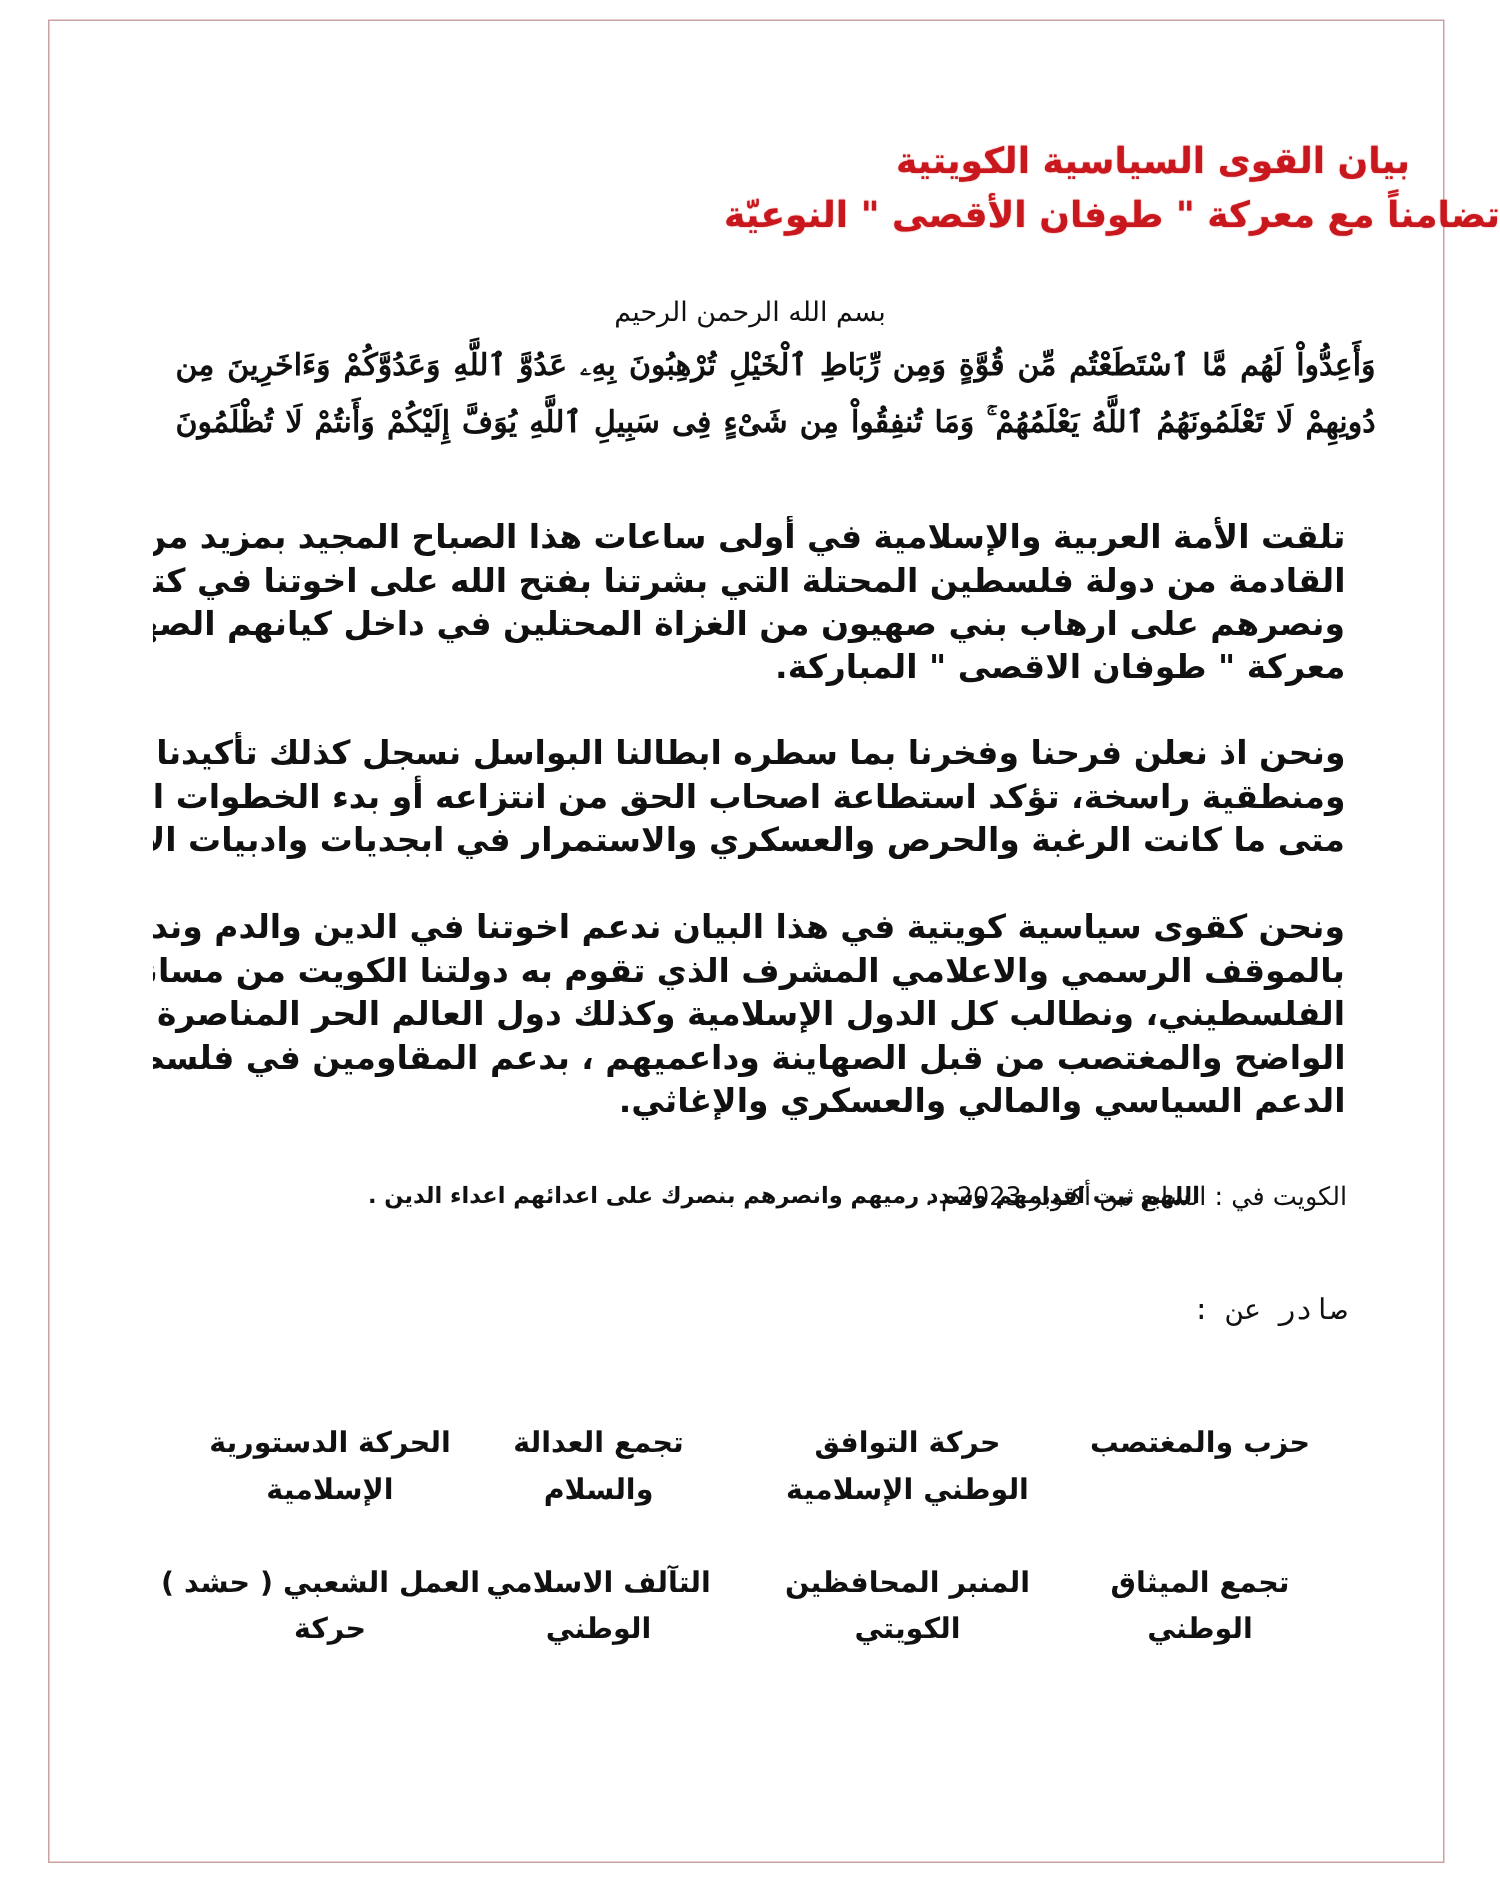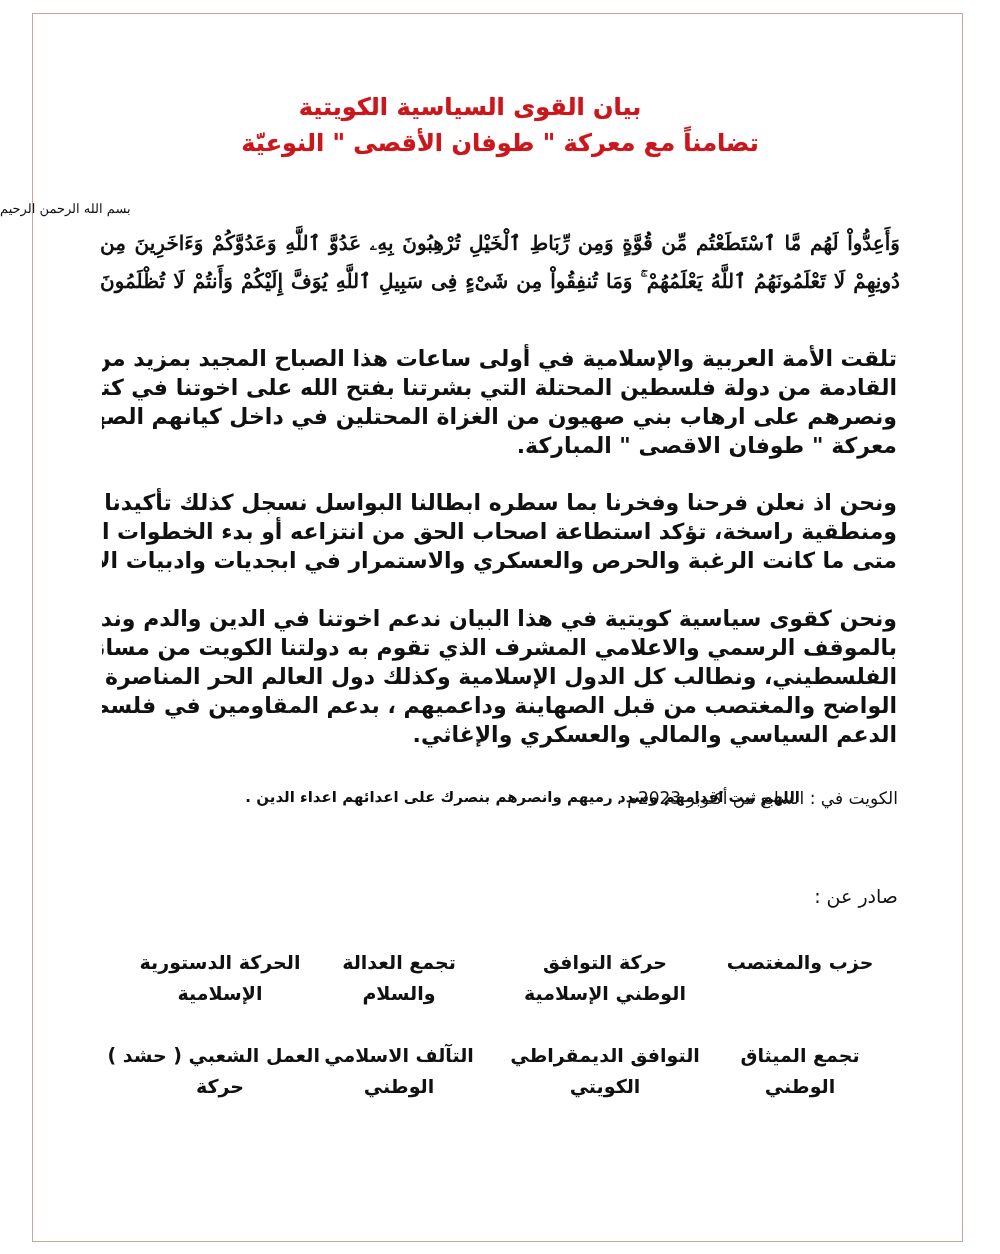--- a/index.html
+++ b/index.html
@@ -21,42 +21,41 @@
       top: 13px;
       width: 931px;
       height: 1229px;
       border: 1.5px solid #c9a2a2;
       box-sizing: border-box;
     }
     .title {
       position: absolute;
       left: 0;
       width: 1000px;
-      text-align: center;
       color: #c8181e;
       font-weight: bold;
       font-size: 24px;
       line-height: 34px;
       text-shadow: 0 0 1px #e06060;
     }
     .title.l1 { top: 90px; padding-right: 60px; box-sizing: border-box; }
     .title.l2 { top: 126px; }
     .basmala {
       position: absolute;
       top: 198px;
       left: 0;
       width: 1000px;
-      text-align: left;
+      text-align: center;
       font-family: "DejaVu Serif", serif;
-      font-size: 13px;
+      font-size: 18px;
       line-height: 22px;
     }
     .verse {
       position: absolute;
-      left: 100px;
+      left: 117px;
       width: 800px;
       font-family: "DejaVu Serif", serif;
       font-weight: bold;
       font-size: 20px;
       line-height: 30px;
       text-align: justify;
       text-align-last: justify;
       white-space: nowrap;
     }
     .verse.v1 { top: 228px; }
@@ -93,24 +92,25 @@
     }
     .dateline {
       position: absolute;
       top: 784px;
       right: 102px;
       font-size: 17px;
       line-height: 28px;
     }
     .issued {
       position: absolute;
-      top: 881px;
+      top: 859px;
       right: 102px;
       font-size: 19px;
       line-height: 30px;
+      font-family: Liberation Mono, monospace;
     }
     .sigs {
       position: absolute;
       left: 100px;
       width: 800px;
     }
     .sigs.r1 { top: 947px; }
     .sigs.r2 { top: 1040px; }
     .sig {
       position: absolute;
@@ -184,21 +184,21 @@
     <span class="sl">الإسلامية</span>
   </div>
 </div>
 
 <div class="sigs r2">
   <div class="sig c1">
     <span class="sl">تجمع الميثاق</span>
     <span class="sl">الوطني</span>
   </div>
   <div class="sig c2">
-    <span class="sl">التوافق الديمقراطي</span>
+    <span class="sl">المنبر المحافظين</span>
     <span class="sl">الكويتي</span>
   </div>
   <div class="sig c3">
     <span class="sl">التآلف الاسلامي</span>
     <span class="sl">الوطني</span>
   </div>
   <div class="sig c4">
     <span class="sl">العمل الشعبي ( حشد )</span>
     <span class="sl">حركة</span>
   </div>

